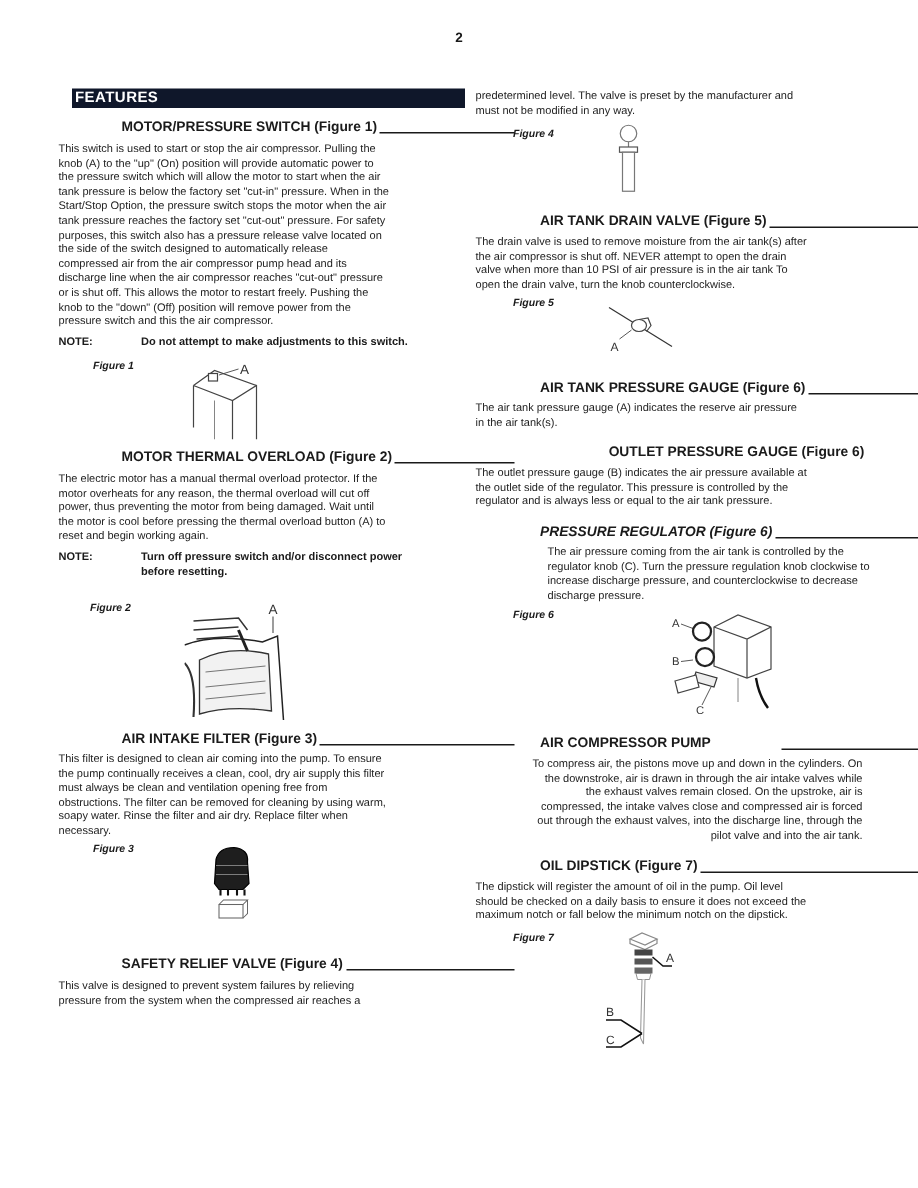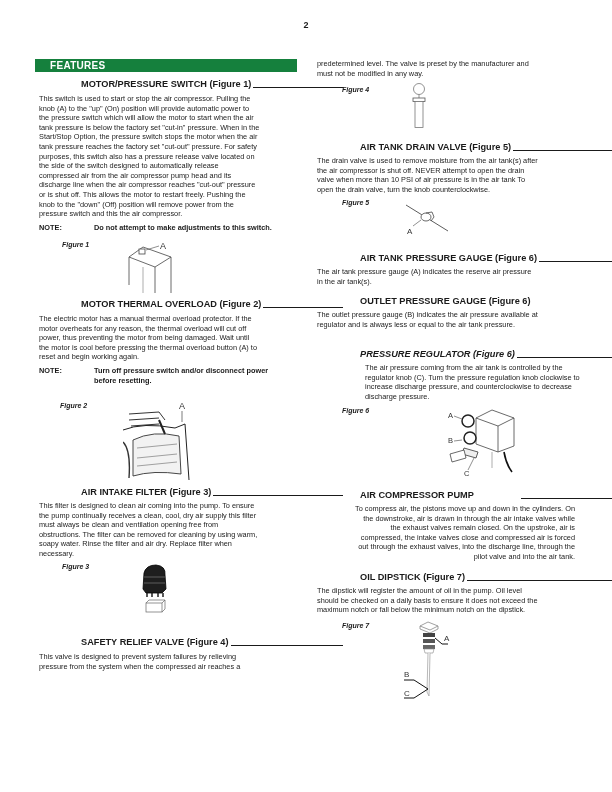--- a/index.html
+++ b/index.html
@@ -3,25 +3,25 @@
 <meta charset="utf-8">
 <style>
   html, body { margin: 0; padding: 0; background: #ffffff; }
   body { width: 612px; height: 792px; position: relative; overflow: hidden;
          font-family: "Liberation Sans", sans-serif; color: #1a1a1a; }
   .page-num { position: absolute; top: 20px; left: 0; width: 612px; text-align: center;
               font-size: 9px; font-weight: bold; }
   .col { position: absolute; }
   .col-left { left: 35px; top: 0; width: 262px; }
   .col-right { left: 314px; top: 0; width: 262px; }
-  .features-bar { position: absolute; left: 35px; top: 59px; width: 262px; height: 13px;
-                  background: #15803d; color: #fff; font-weight: bold; font-size: 10px;
-                  line-height: 13px; padding-left: 15px; box-sizing: border-box; letter-spacing: 0.3px; }
+  .features-bar { position: absolute; left: 48px; top: 59px; width: 262px; height: 13px;
+                  background: #0f172a; color: #fff; font-weight: bold; font-size: 10px;
+                  line-height: 13px; padding-left: 2px; box-sizing: border-box; letter-spacing: 0.3px; }
   .heading { position: absolute; font-weight: bold; font-size: 9.2px; white-space: nowrap;
-             display: flex; align-items: flex-start; width: 262px; padding-left: 46px; }
+             display: flex; align-items: center; width: 262px; padding-left: 46px; }
   .heading .rule { flex: 1; border-bottom: 1px solid #1a1a1a; margin-left: 2px; height: 8px; }
   .para { position: absolute; font-size: 7.35px; line-height: 9.6px; color: #222; width: 258px;
           left: 4px; }
   .note { position: absolute; font-size: 7.35px; line-height: 9.6px; font-weight: bold; left: 4px;
           width: 258px; display: flex; }
   .note .lbl { width: 55px; flex: none; }
   .fig-label { position: absolute; font-size: 7px; font-style: italic; font-weight: bold; }
   .fig { position: absolute; }
   svg { display: block; }
 </style>
@@ -178,20 +178,21 @@
     <div>The air tank pressure gauge (A) indicates the reserve air pressure</div>
     <div>in the air tank(s).</div>
   </div>
 
   <div class="heading" style="top:296px;left:0;flex-direction:column;">
     <span>OUTLET PRESSURE GAUGE (Figure 6)</span>
       <span class="rule"></span>
   </div>
   <div class="para" style="top:310px;left:3px;">
     <div>The outlet pressure gauge (B) indicates the air pressure available at</div>
+    <div>the outlet side of the regulator. This pressure is controlled by the</div>
     <div>regulator and is always less or equal to the air tank pressure.</div>
   </div>
 
   <div class="heading" style="top:349px;left:0;font-style:italic;">
     <span>PRESSURE REGULATOR (Figure 6)</span>
       <span class="rule"></span>
   </div>
   <div class="para" style="top:363px;left:3px;margin-left:48px;">
     <div>The air pressure coming from the air tank is controlled by the</div>
     <div>regulator knob (C). Turn the pressure regulation knob clockwise to</div>

